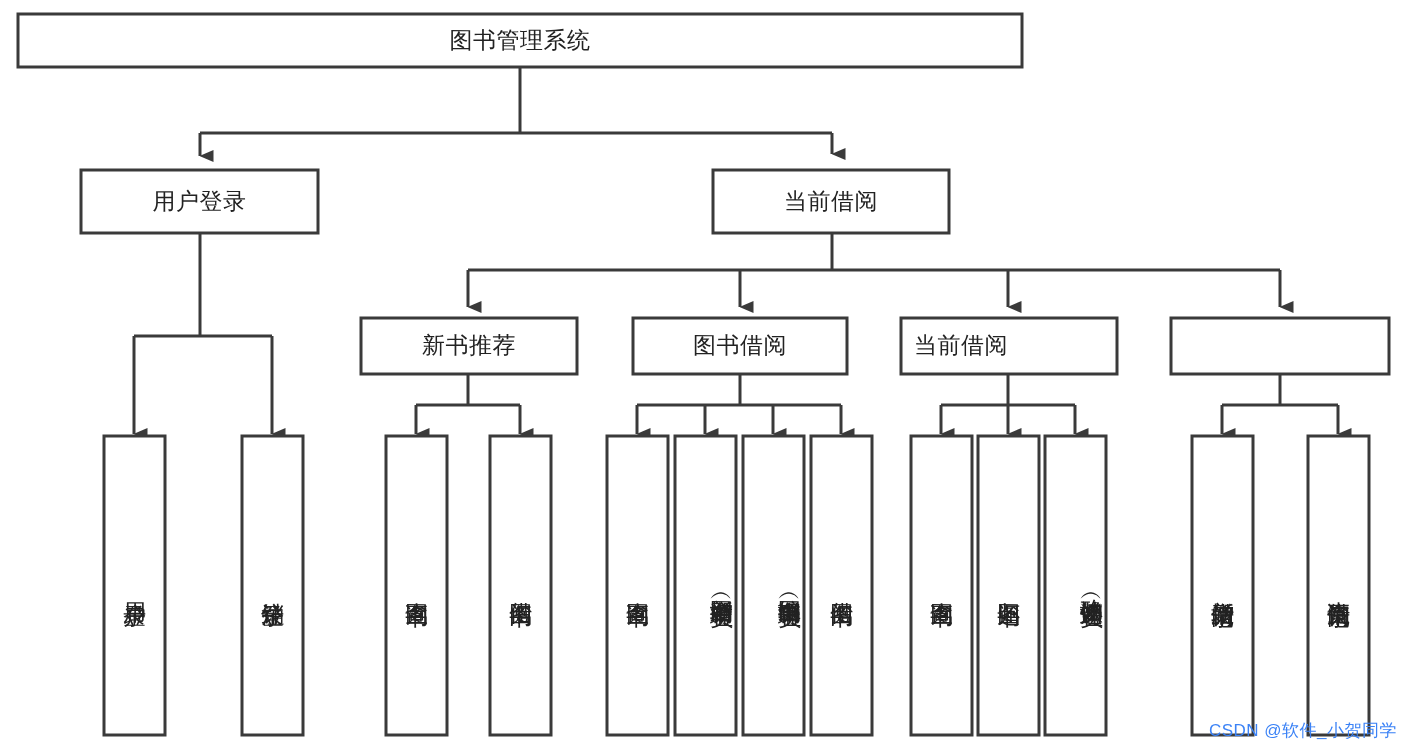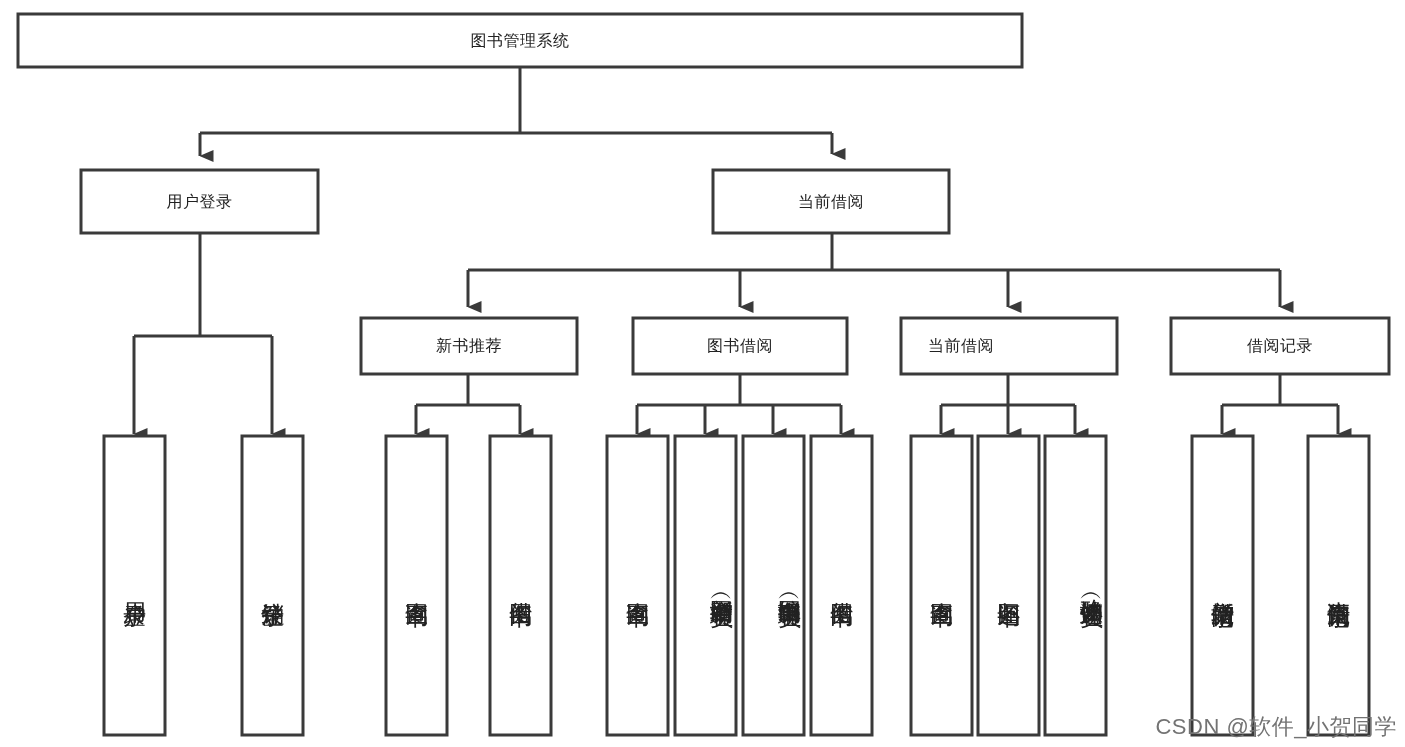--- a/index.html
+++ b/index.html
@@ -41,21 +41,21 @@
   .arrow-head {
     fill: #3a3a3a;
     stroke: none;
   }
   .node-label-h {
     position: absolute;
     display: flex;
     align-items: center;
     justify-content: center;
     color: #222222;
-    font-size: 16px;
+    font-size: 23px;
     line-height: 1.2;
     letter-spacing: 0.5px;
     white-space: nowrap;
     pointer-events: none;
   }
   .node-label-v {
     position: absolute;
     display: flex;
     align-items: center;
     justify-content: center;
@@ -68,22 +68,22 @@
     letter-spacing: 1px;
     pointer-events: none;
   }
   .node-label-v.pad-top {
     align-items: flex-start;
   }
   .watermark {
     position: absolute;
     right: 8px;
     bottom: 5px;
-    font-size: 22px;
-    color: #737373;
+    font-size: 17px;
+    color: #3b82f6;
     letter-spacing: 0.5px;
     white-space: nowrap;
     pointer-events: none;
     text-align: center;
   }
 </style>
 </head>
 <body>
 
 <div id="diagram-root">
@@ -179,21 +179,20 @@
   </svg>
 
   <div class="node-label-h" style="left:18px;  top:14px;  width:1004px; height:53px;">图书管理系统</div>
 
   <div class="node-label-h" style="left:81px;  top:170px; width:237px; height:63px;">用户登录</div>
   <div class="node-label-h" style="left:713px; top:170px; width:236px; height:63px;">当前借阅</div>
 
   <div class="node-label-h" style="left:361px;  top:318px; width:216px; height:56px;">新书推荐</div>
   <div class="node-label-h" style="left:633px;  top:318px; width:214px; height:56px;">图书借阅</div>
   <div class="node-label-h" style="left:853px;  top:318px; width:216px; height:56px;">当前借阅</div>
-  <div class="node-label-h" style="left:1171px; top:318px; width:218px; height:56px;">借阅记录</div>
 
   <div class="node-label-v" style="left:104px; top:436px; width:61px; height:299px;">用户登录</div>
   <div class="node-label-v" style="left:242px; top:436px; width:61px; height:299px;">注销登录</div>
 
   <div class="node-label-v" style="left:386px; top:436px; width:61px; height:299px;">查询图书</div>
   <div class="node-label-v" style="left:490px; top:436px; width:61px; height:299px;">借阅图书</div>
 
   <div class="node-label-v" style="left:607px; top:436px; width:61px; height:299px;">查询图书</div>
   <div class="node-label-v pad-top" style="left:675px; top:443px; width:61px; height:285px;">新增图书（管理员）</div>
   <div class="node-label-v pad-top" style="left:743px; top:443px; width:61px; height:285px;">编辑图书（管理员）</div>

